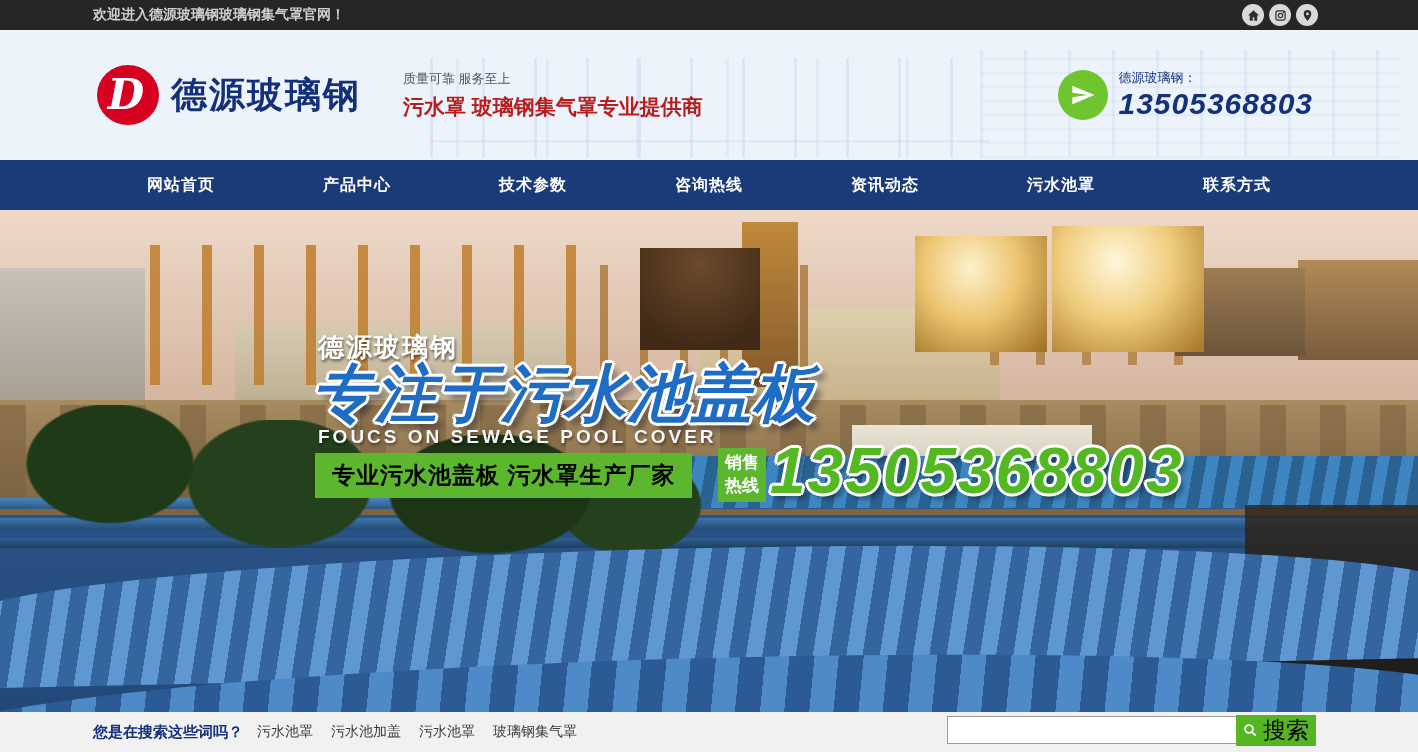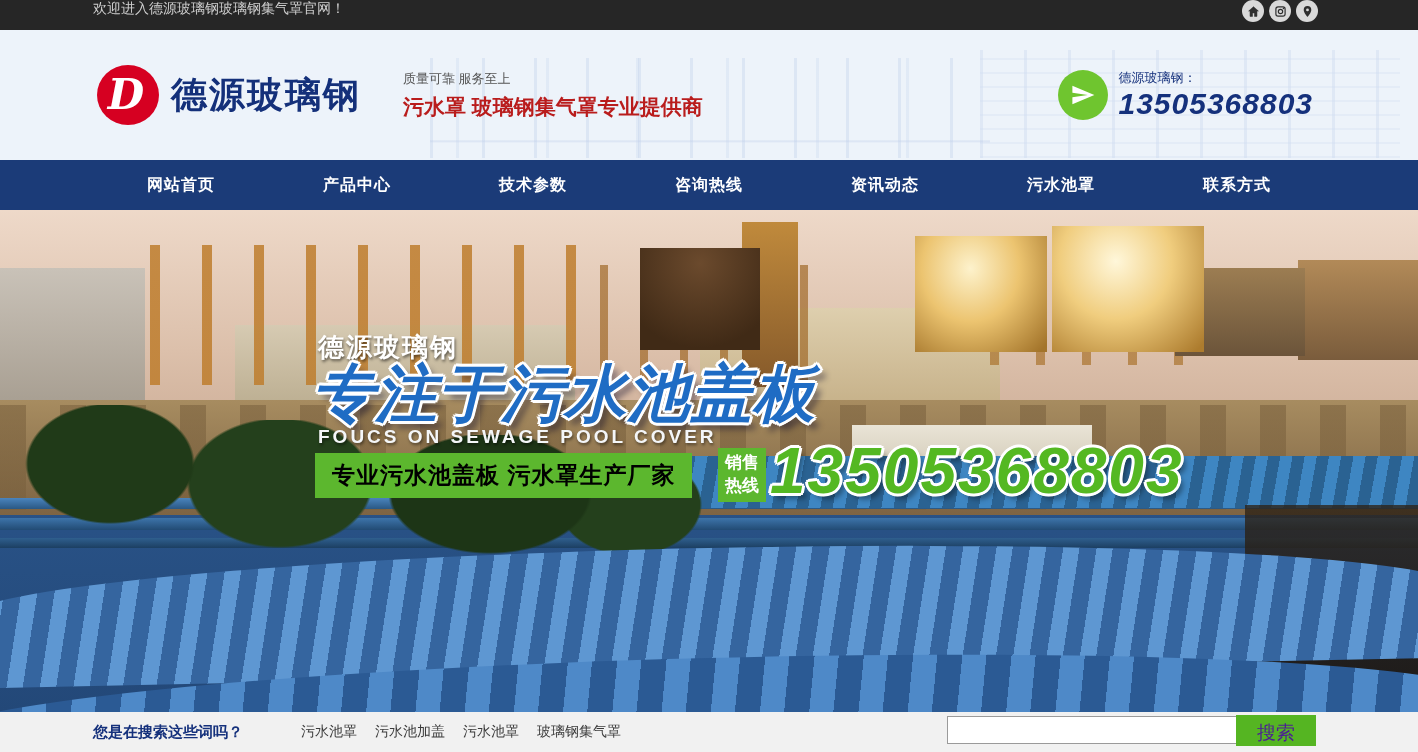--- a/index.html
+++ b/index.html
@@ -2,21 +2,21 @@
 <html><head>
 <meta charset="utf-8">
 <style>
   html,body{margin:0;padding:0;}
   body{
     width:1418px;height:752px;position:relative;overflow:hidden;
     font-family:"Liberation Sans","DejaVu Sans",sans-serif;
     background:#fff;
   }
   
-  .topbar{height:30px;background:#262626;display:flex;align-items:flex-start;}
+  .topbar{height:30px;background:#262626;display:flex;align-items:center;font-weight:bold;}
   .topbar-welcome{color:#cfcfcf;font-size:14px;margin-left:93px;}
   .topbar-icons{margin-left:auto;margin-right:100px;display:flex;gap:5px;}
   .sicon{width:22px;height:22px;border-radius:50%;background:#d9d9d9;display:flex;align-items:center;justify-content:center;cursor:pointer;}
   .sicon svg{width:13px;height:13px;fill:#2e2e2e;stroke:#2e2e2e;}
   
   .header{height:130px;background:#edf3fa;position:relative;display:flex;align-items:center;}
   .skyline{position:absolute;left:430px;top:28px;width:560px;height:100px;opacity:.55;
     background:
       repeating-linear-gradient(90deg, rgba(150,175,220,.35) 0 3px, transparent 3px 52px),
       repeating-linear-gradient(90deg, transparent 0 26px, rgba(150,175,220,.25) 26px 29px, transparent 29px 90px),
@@ -97,26 +97,26 @@
   .hero-brand{position:absolute;left:318px;top:120px;color:#fff;font-size:26px;font-weight:bold;letter-spacing:2px;text-shadow:1px 2px 3px rgba(0,0,0,.55);}
   .hero-headline{position:absolute;left:312px;top:142px;font-size:62px;font-weight:bold;font-style:italic;color:#1f6cc4;letter-spacing:1px;white-space:nowrap;
     text-shadow:3px 0 0 #fff,-3px 0 0 #fff,0 3px 0 #fff,0 -3px 0 #fff,2px 2px 0 #fff,-2px -2px 0 #fff,2px -2px 0 #fff,-2px 2px 0 #fff,6px 7px 6px rgba(0,0,40,.45);}
   .hero-sub{position:absolute;left:318px;top:216px;color:#f4f6f8;font-size:19px;font-weight:bold;letter-spacing:3px;text-shadow:1px 2px 3px rgba(0,0,0,.5);}
   .hero-badge{position:absolute;left:315px;top:243px;background:#5cb72e;color:#000000;font-size:23px;font-weight:bold;padding:7px 17px;letter-spacing:1px;}
   .sales{position:absolute;left:718px;top:238px;display:flex;align-items:flex-start;}
   .sales-label{background:#5cb72e;color:#fff;font-size:17px;font-weight:bold;line-height:1.35;padding:4px 7px;text-align:center;}
   .sales-number{margin-left:4px;margin-top:-14px;font-size:64px;font-weight:800;font-style:italic;color:#54b822;letter-spacing:2px;white-space:nowrap;
     text-shadow:3px 0 0 #fff,-3px 0 0 #fff,0 3px 0 #fff,0 -3px 0 #fff,2px 2px 0 #fff,-2px -2px 0 #fff,2px -2px 0 #fff,-2px 2px 0 #fff,5px 6px 5px rgba(0,0,0,.35);}
   
-  .footer{height:40px;background:#f1f1f1;position:relative;display:flex;align-items:center;gap:44px;}
+  .footer{height:40px;background:#f1f1f1;position:relative;display:flex;align-items:center;}
   .footer-prompt{margin-left:93px;font-size:15px;font-weight:bold;color:#15317c;}
   .footer-links{display:flex;gap:18px;margin-left:14px;}
   .footer-link{font-size:14px;color:#3a3a3a;cursor:pointer;}
   .search-input{position:absolute;left:947px;top:4px;width:282px;height:26px;border:1px solid #9a9a9a;background:#fff;font-size:14px;padding:0 8px;outline:none;}
-  .search-btn{position:absolute;left:1236px;top:3px;width:80px;height:31px;background:#55b522;border:none;color:#4c1d95;font-size:19px;display:flex;align-items:center;justify-content:center;gap:5px;cursor:pointer;font-family:inherit;flex-direction:column;}
+  .search-btn{position:absolute;left:1236px;top:3px;width:80px;height:31px;background:#55b522;border:none;color:#000000;font-size:23px;display:flex;align-items:center;justify-content:center;gap:5px;cursor:pointer;font-family:inherit;}
   .search-btn svg{width:15px;height:15px;stroke:#fff;fill:none;stroke-width:2.4;}
 </style>
 </head>
 <body>
 
 <div class="topbar">
   <span class="topbar-welcome">欢迎进入德源玻璃钢玻璃钢集气罩官网！</span>
   <div class="topbar-icons">
     <span class="sicon">
       <svg viewBox="0 0 24 24">

